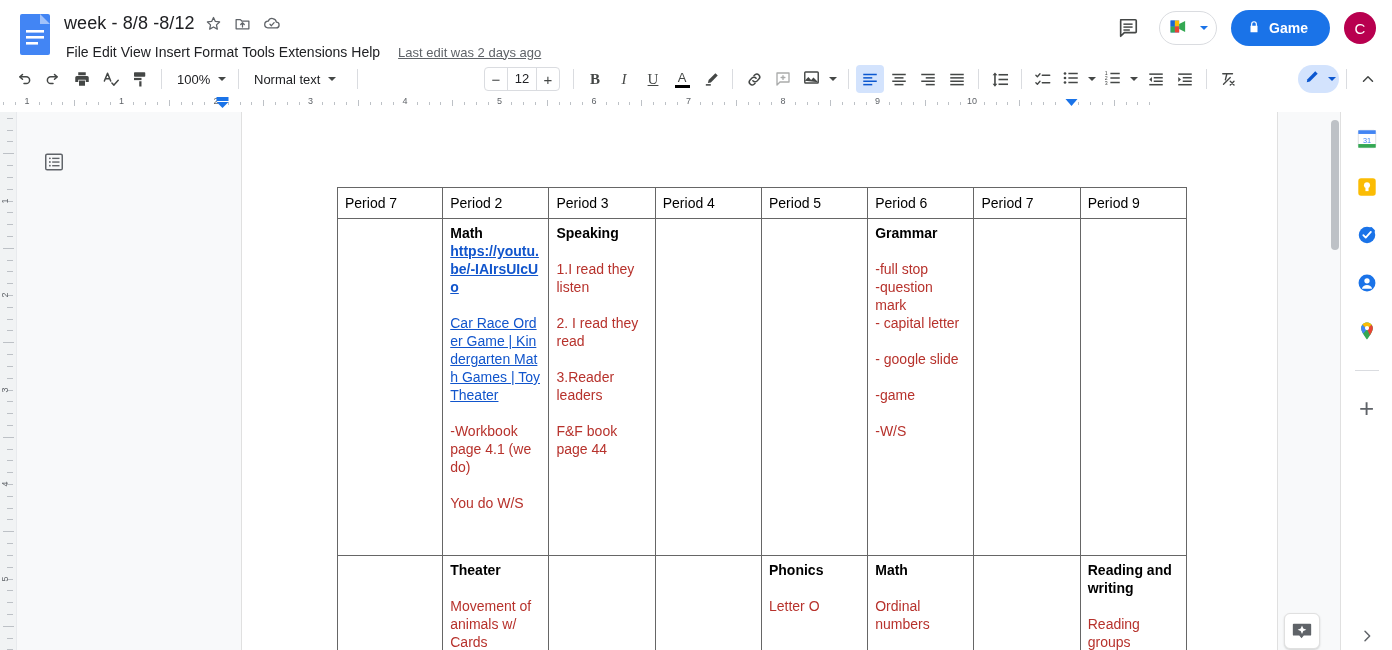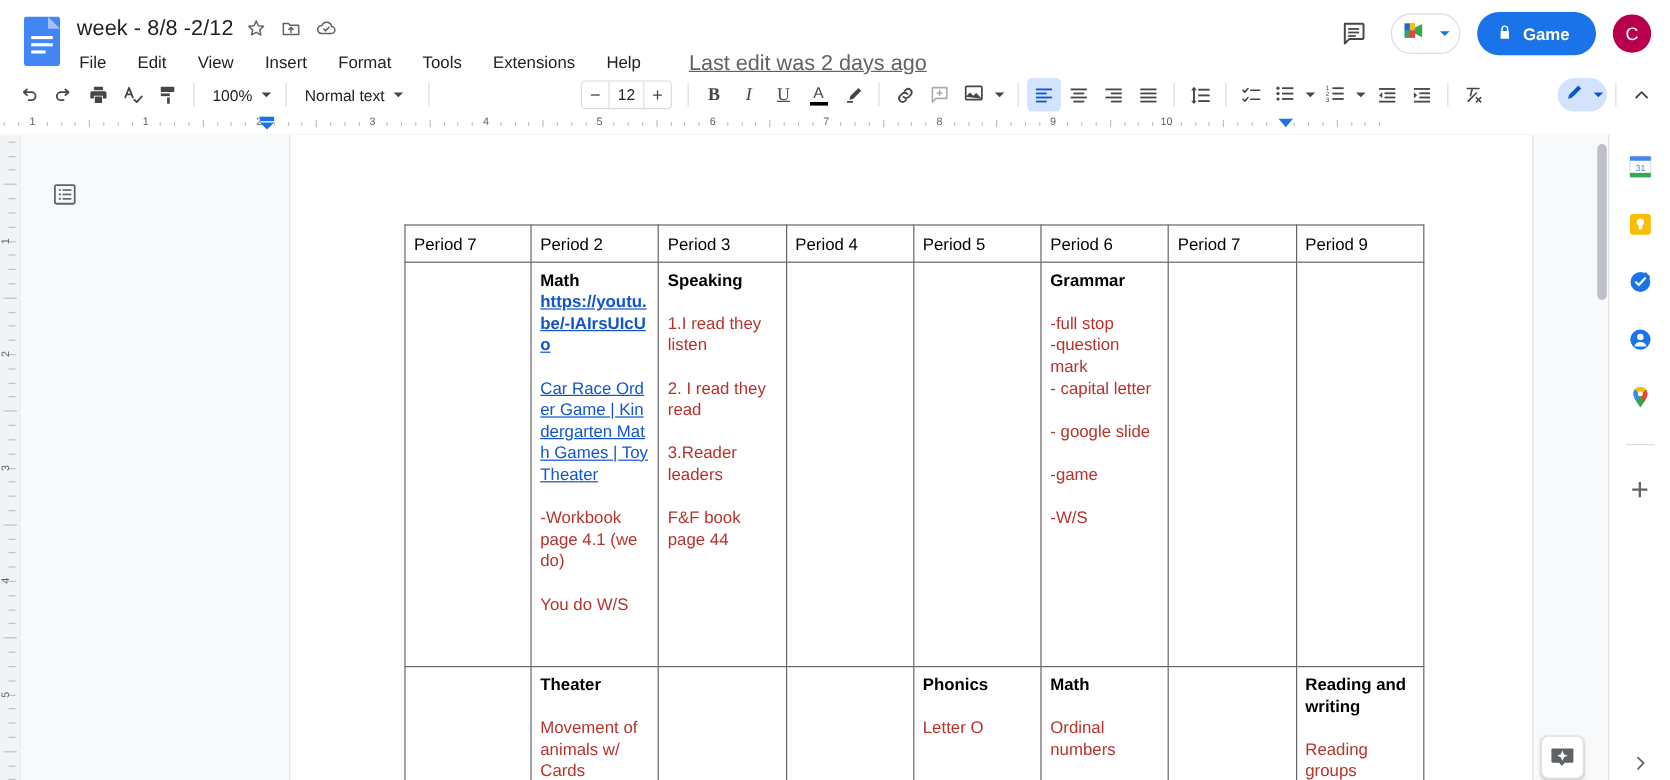--- a/index.html
+++ b/index.html
@@ -33,31 +33,31 @@
   .title-row { display: flex; align-items: center; gap: 9px; height: 26px;}
   .doc-title {
     font-size: 18px;
     color: #202124;
     letter-spacing: .1px;
     white-space: nowrap;
   }
   .title-icon { width: 20px; height: 20px; color: #5f6368; display:flex; align-items:center; justify-content:center; cursor:pointer;}
   .title-icon svg { display:block; }
 
-  .menu-row { display: flex; align-items: center; gap: 22px; height: 22px; margin-top: 5px;}
+  .menu-row { display: flex; align-items: center; gap: 0; height: 22px; margin-top: 5px;}
   .menu-item {
     font-size: 14px;
     color: #202124;
     cursor: pointer;
     white-space: nowrap;
     padding: 1px 2px;
     border-radius: 3px;
   }
   .last-edit {
-    font-size: 18px;
+    font-size: 13px;
     color: #5f6368;
     margin-left: 16px;
     text-decoration: underline;
     white-space: nowrap;
     cursor: pointer;
   }
 
   .top-right {
     display: flex; align-items: center; gap: 14px;
     position: absolute; right: 16px; top: 10px;
@@ -258,21 +258,21 @@
       <rect x="2" y="2" width="30" height="41" rx="2" fill="#4285f4"></rect>
       <path d="M22 2 L32 12 L22 12 Z" fill="#a1c2fa"></path>
       <rect x="8" y="18" width="18" height="2.6" fill="#fff"></rect>
       <rect x="8" y="24" width="18" height="2.6" fill="#fff"></rect>
       <rect x="8" y="30" width="12" height="2.6" fill="#fff"></rect>
     </svg>
   </div>
 
   <div class="title-block">
     <div class="title-row">
-      <span class="doc-title">week - 8/8 -2/12</span>
+      <span class="doc-title">week - 8/8 -8/12</span>
 
       <span class="title-icon">
         <svg width="17" height="17" viewBox="0 0 24 24" fill="none" stroke="#5f6368" stroke-width="1.8">
           <path d="M12 3.5l2.6 5.6 6 .7-4.4 4.1 1.2 6-5.4-3-5.4 3 1.2-6L3.4 9.8l6-.7z" stroke-linejoin="round"></path>
         </svg>
       </span>
 
       <span class="title-icon">
         <svg width="17" height="17" viewBox="0 0 24 24" fill="none" stroke="#5f6368" stroke-width="1.8">
           <path d="M3 6.5h6l2 2h10v11H3z" stroke-linejoin="round"></path>

